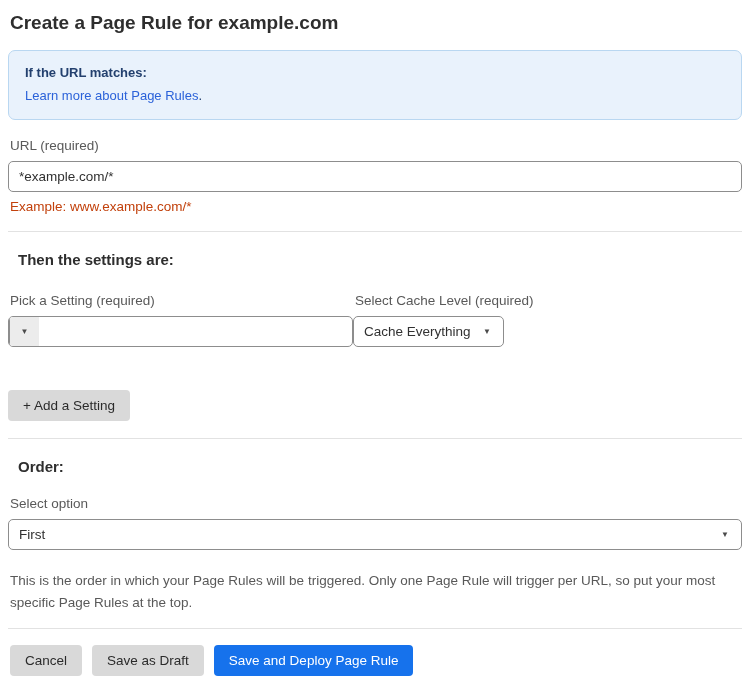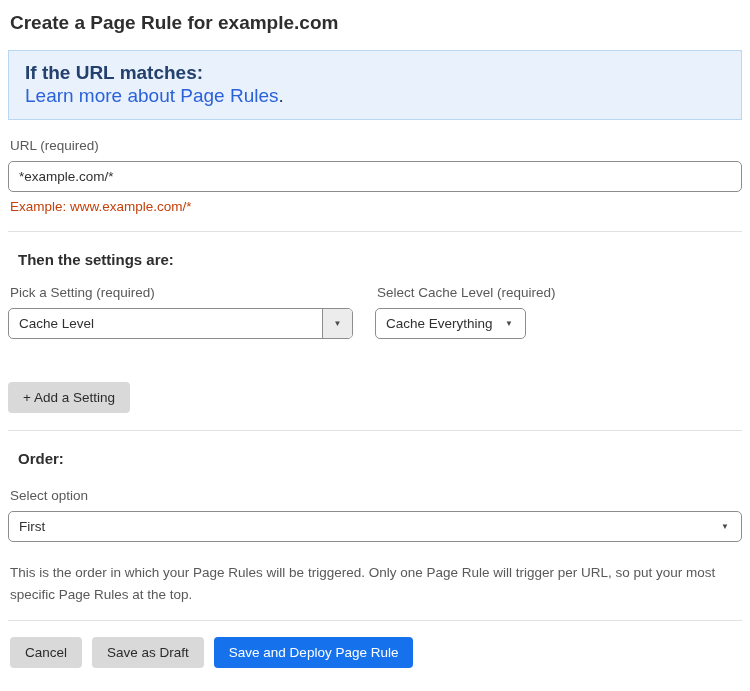--- a/index.html
+++ b/index.html
@@ -14,23 +14,23 @@
 
   .page-title {
     font-size: 19px; font-weight: bold; color: #2e2e2e;
     padding-left: 2px; margin-top: 2px;
   }
 
   .info-box {
     margin-top: 16px;
     background: #e9f2fc;
     border: 1px solid #b9d7f1;
-    border-radius: 0;
+    border-radius: 7px;
     padding: 10px 16px 12px 16px;
-    font-size: 19px; line-height: 23px;
+    font-size: 13px; line-height: 23px;
     color: #23406e;
   }
   .info-box .info-heading { font-weight: bold; }
   .info-box a.info-link {
     color: #2b62d9; cursor: pointer;
   }
 
   .field-label {
     margin-top: 18px; font-size: 13.5px; color: #595959; padding-left: 2px;
   }
@@ -44,21 +44,21 @@
   .field-hint { margin-top: 7px; font-size: 13.5px; color: #c2410c; padding-left: 2px; }
 
   .divider { margin-top: 17px; border-top: 1px solid #e2e2e2; height: 0; }
 
   .section-heading {
     margin-top: 19px; font-size: 15px; font-weight: bold; color: #2e2e2e;
     padding-left: 2px;
     margin-left: 8px;
   }
 
-  .settings-row { margin-top: 17px; display: flex; gap: 22px; }
+  .settings-row { margin-top: 25px; display: flex; }
   .settings-col .field-label { margin-top: 0; }
 
   .select-box {
     margin-top: 8px; height: 31px;
     border: 1px solid #8d8d8d; border-radius: 5px;
     background: #ffffff; display: flex; align-items: center;
     font-size: 13.5px; color: #313131; cursor: pointer;
     overflow: hidden;
   }
   .select-box .select-value { padding: 0 10px; flex: 1; white-space: nowrap; }
@@ -107,21 +107,20 @@
   <div class="field-hint">Example: www.example.com/*</div>
 
   <div class="divider"></div>
 
   <div class="section-heading">Then the settings are:</div>
 
   <div class="settings-row">
     <div class="settings-col">
       <div class="field-label">Pick a Setting (required)</div>
       <div class="select-box select-setting">
-        <span class="select-value">Cache Level</span>
         <span class="select-split-arrow">
           <span class="arrow-glyph">▼</span>
         </span>
       </div>
     </div>
     <div class="settings-col">
       <div class="field-label">Select Cache Level (required)</div>
       <div class="select-box select-cache">
         <span class="select-value">Cache Everything</span>
         <span class="select-inline-arrow">

